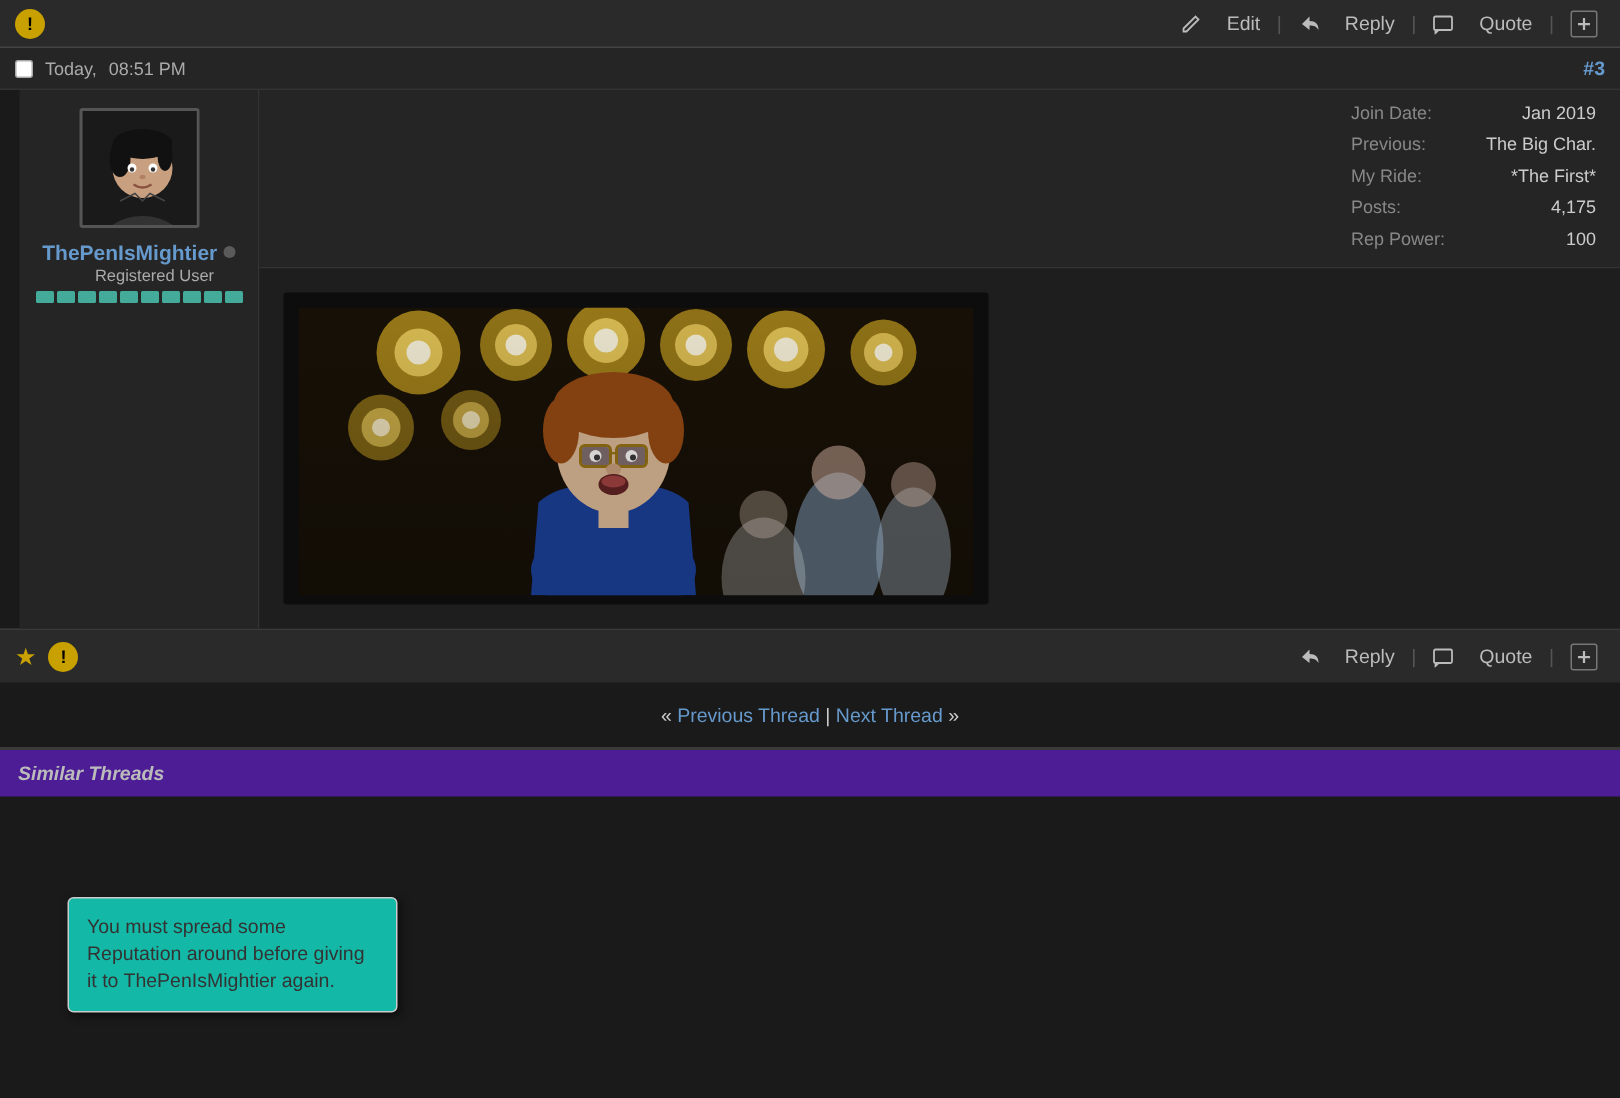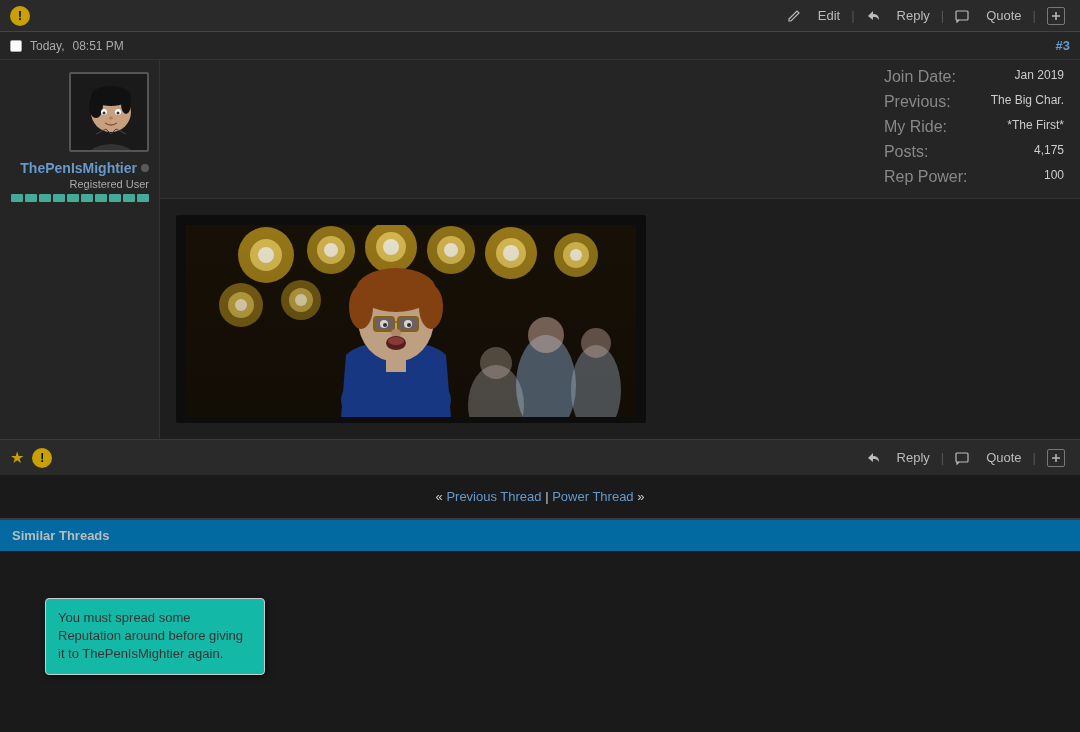--- a/index.html
+++ b/index.html
@@ -115,34 +115,35 @@
     }
 
     .left-col {
       width: 160px;
       min-width: 160px;
       background: #252525;
       border-right: 1px solid #333;
       padding: 12px 10px;
       display: flex;
       flex-direction: column;
-      align-items: flex-end;
+      align-items: center;
+      margin-left: 13px;
     }
 
     .right-col {
       flex: 1;
       background: #1e1e1e;
       padding: 16px;
     }
     .stats-row {
       display: flex;
       justify-content: space-between;
       margin-bottom: 4px;
     }
-    .stats-label { color: #888; font-size: 16px; }
+    .stats-label { color: #888; font-size: 12px; }
     .stats-value { color: #ccc; font-size: 12px; text-align: center; }
 
     
     .post-image-wrap {
       background: #111;
       padding: 20px;
       display: inline-block;
       border-radius: 2px;
     }
 
@@ -175,26 +176,27 @@
       font-size: 13px;
     }
     .nav-link {
       color: #6699cc;
       text-decoration: none;
       cursor: pointer;
     }
 
     
     .similar-threads {
-      background: #0369a1;
+      background: #4c1d95;
       border-top: 2px solid #3a3a3a;
       padding: 8px 12px;
       font-size: 13px;
       color: #bbb;
       font-weight: bold;
+      font-style: italic;
     }
 
     
     .tooltip {
       background: #14b8a6;
       color: #333;
       border: 1px solid #ccc;
       border-radius: 4px;
       padding: 10px 12px;
       font-size: 13px;
@@ -516,19 +518,19 @@
 </div>
 
 <div class="tooltip">
   <span>You must spread some Reputation around before giving it to ThePenIsMightier again.</span>
 </div>
 
 <div class="nav-row">
   <span>«</span>
   <a class="nav-link">Previous Thread</a>
   <span> | </span>
-  <a class="nav-link">Power Thread</a>
+  <a class="nav-link">Next Thread</a>
   <span>»</span>
 </div>
 
 <div class="similar-threads">
   <span>Similar Threads</span>
 </div>
 
 </body></html>

